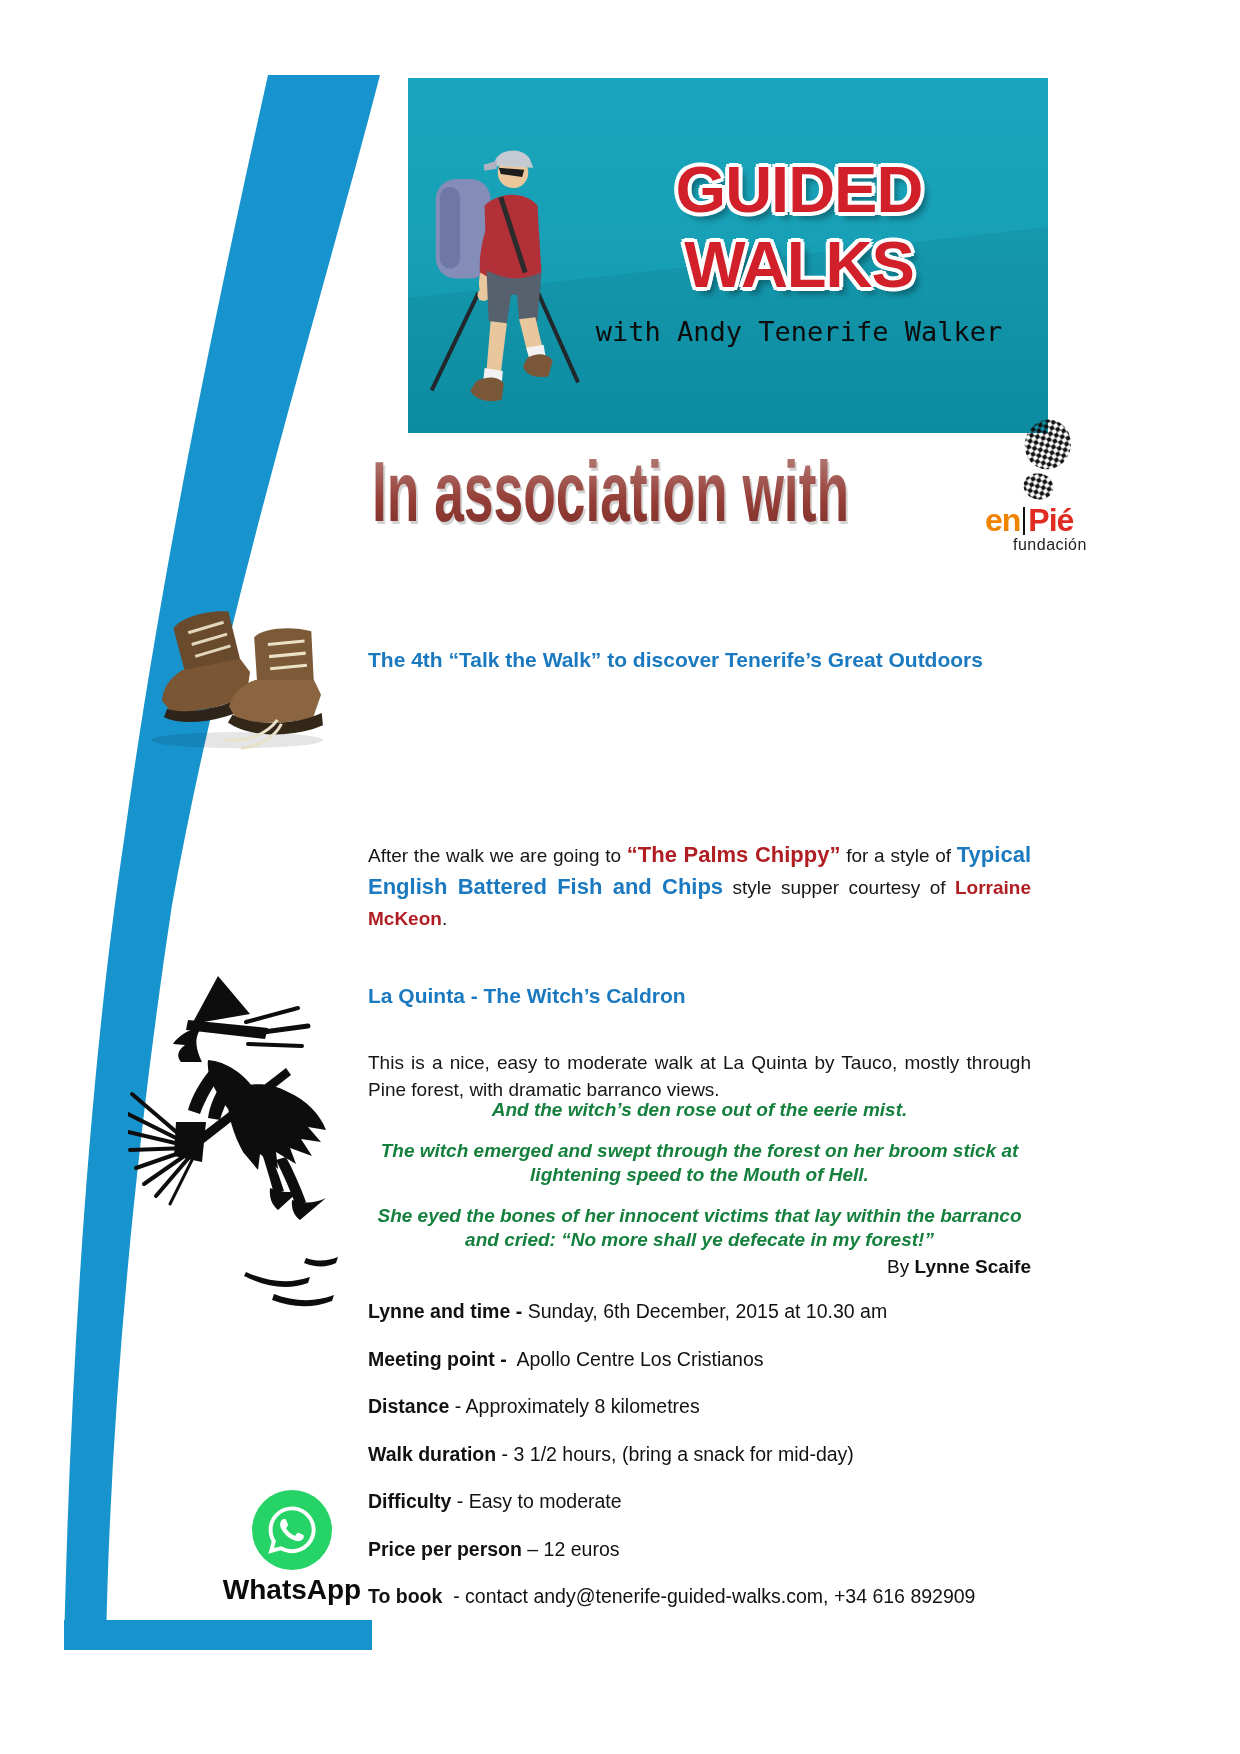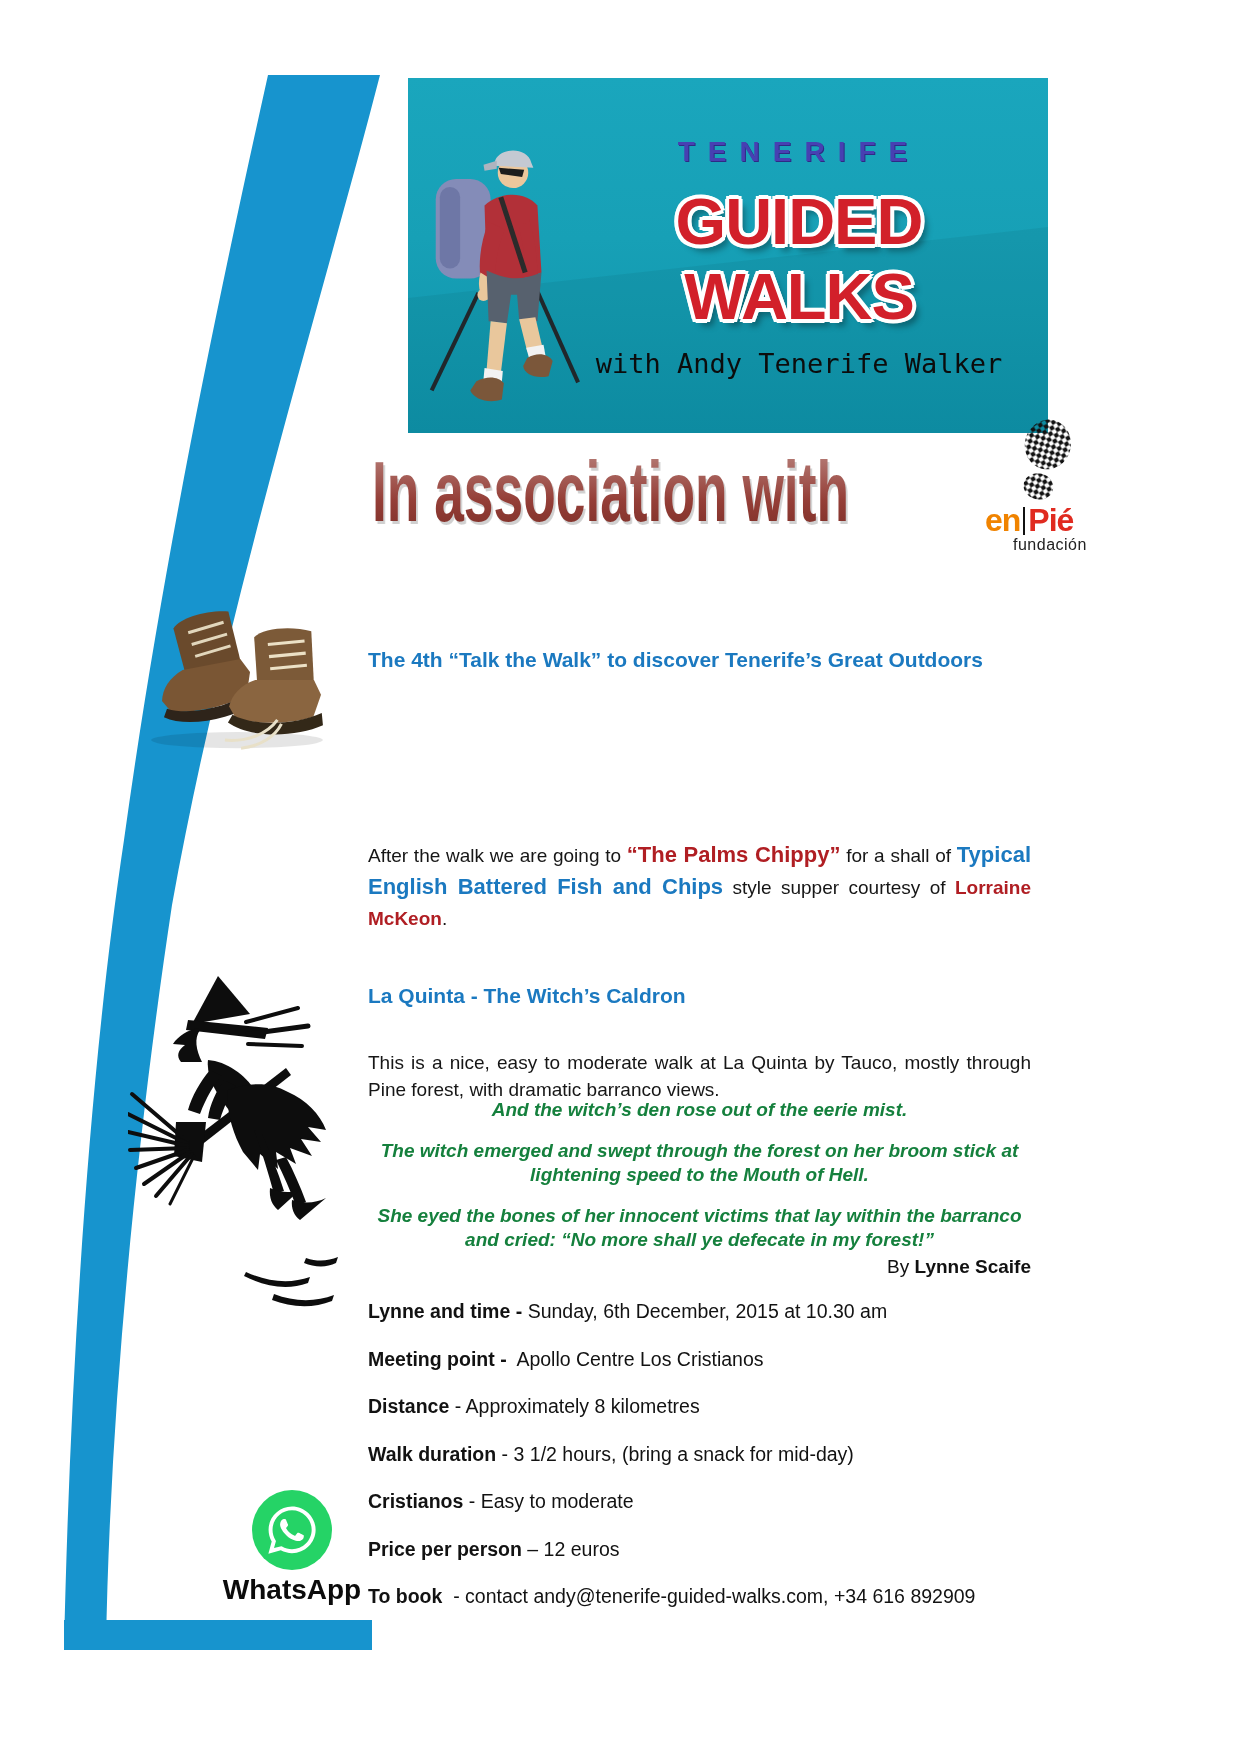--- a/index.html
+++ b/index.html
@@ -114,21 +114,20 @@
       <path d="M78,76 L102,150" stroke="#2b2b2b" stroke-width="5" fill="none"></path>
       <path d="M64,148 C86,158 98,158 118,150 L114,198 L96,196 L94,172 L88,172 L84,200 L66,198 Z" fill="#57616e"></path>
       <path d="M68,198 L64,246 L78,249 L84,200 Z" fill="#e9c79c"></path>
       <path d="M96,196 L104,228 L119,224 L112,194 Z" fill="#e9c79c"></path>
       <path d="M62,244 L80,247 L79,258 L61,255 Z" fill="#f2f2f2"></path>
       <path d="M103,224 L120,221 L122,232 L106,235 Z" fill="#f2f2f2"></path>
       <path d="M54,257 C66,251 76,253 81,259 L79,275 C66,279 52,275 48,266 Z" fill="#7b573a"></path>
       <path d="M104,234 C114,228 125,230 129,237 L125,252 C112,255 101,250 100,242 Z" fill="#7b573a"></path>
     </svg>
     <div id="banner-text">
-      <div class="ttl-top">TENERIFE</div>
       <div class="ttl-main">GUIDED WALKS</div>
       <div class="ttl-sub">with Andy Tenerife Walker</div>
     </div>
   </div>
 
   <div id="assoc-heading">In association with</div>
   <div id="enpie">
     <svg id="footprint" viewBox="0 0 54 84" aria-hidden="true">
       <defs>
         <pattern id="fpdots" width="6" height="6" patternUnits="userSpaceOnUse">
@@ -159,21 +158,21 @@
         <path d="M30,8 C50,4 78,8 86,18 L80,62 L24,58 Z" fill="#7c5a38"></path>
         <path d="M24,56 L82,60 C96,66 104,76 106,88 L98,100 C70,104 40,100 22,92 L16,70 Z" fill="#8a6540"></path>
         <path d="M14,88 C40,102 80,106 102,96 L106,104 C84,118 38,114 12,100 Z" fill="#332818"></path>
         <path d="M36,18 L72,24 M34,30 L70,36 M32,42 L68,48" stroke="#ece1c6" stroke-width="3" fill="none"></path>
       </g>
       <path d="M60,112 C70,126 90,134 112,132 M56,116 C62,128 76,138 96,140" stroke="#e8e0c8" stroke-width="3" fill="none"></path>
     </g>
   </svg>
 
   <div id="heading1" class="h-blue">The 4th “Talk the Walk” to discover Tenerife’s Great Outdoors</div>
-  <p id="para2" class="body-p"><span>After the walk we are going to </span><span class="run-red">“The Palms Chippy”</span><span>  for a shall of </span><span class="run-blue">Typical English Battered Fish and Chips</span><span> style supper courtesy of </span><span class="run-red-sm">Lorraine McKeon</span><span>.</span></p>
+  <p id="para2" class="body-p"><span>After the walk we are going to </span><span class="run-red">“The Palms Chippy”</span><span>  for a style of </span><span class="run-blue">Typical English Battered Fish and Chips</span><span> style supper courtesy of </span><span class="run-red-sm">Lorraine McKeon</span><span>.</span></p>
 
   <svg id="witch" viewBox="0 0 215 345" aria-hidden="true">
     <g fill="#0d0d0d" stroke="none">
       <path d="M62,170 L158,96 L163,103 L67,178 Z"></path>
       <path d="M48,150 L78,150 L74,190 L46,184 Z"></path>
       <path d="M90,4 L122,42 L64,52 Z"></path>
       <path d="M60,48 L140,56 L137,67 L58,58 Z"></path>
       <path d="M70,56 C60,58 50,64 45,72 L57,73 C50,78 48,84 53,90 L74,90 C68,78 66,66 72,58 Z"></path>
       <path d="M80,88 C102,90 122,106 134,130 L104,142 C88,122 78,104 80,88 Z"></path>
       <path d="M82,98 C72,110 64,124 60,138 L72,142 C78,126 86,112 94,104 Z"></path>
@@ -210,21 +209,21 @@
     <div class="q q2">The witch emerged and swept through the forest on her broom stick at lightening speed to the Mouth of Hell.</div>
     <div class="q q3">She eyed the bones of her innocent victims that lay within the barranco and cried: “No more shall ye defecate in my forest!”</div>
   </div>
   <div id="byline"><span>By </span><span class="name">Lynne Scaife</span></div>
 
   <div id="details">
     <div class="detail-row"><span class="dlabel">Lynne and time -</span><span class="dval"> Sunday, 6th December, 2015 at 10.30 am</span></div>
     <div class="detail-row"><span class="dlabel">Meeting point -</span><span class="dval">  Apollo Centre Los Cristianos</span></div>
     <div class="detail-row"><span class="dlabel">Distance</span><span class="dval"> - Approximately 8 kilometres</span></div>
     <div class="detail-row"><span class="dlabel">Walk duration</span><span class="dval"> - 3 1/2 hours, (bring a snack for mid-day)</span></div>
-    <div class="detail-row"><span class="dlabel">Cristianos</span><span class="dval"> - Easy to moderate</span></div>
+    <div class="detail-row"><span class="dlabel">Difficulty</span><span class="dval"> - Easy to moderate</span></div>
     <div class="detail-row"><span class="dlabel">Price per person</span><span class="dval"> – 12 euros</span></div>
     <div class="detail-row"><span class="dlabel">To book</span><span class="dval">  - contact andy@tenerife-guided-walks.com, +34 616 892909</span></div>
   </div>
 
   <div id="wa-icon">
     <svg width="54" height="54" viewBox="0 0 448 512" aria-hidden="true">
       <path fill="#ffffff" d="M380.9 97.1C339 55.1 283.2 32 223.9 32c-122.4 0-222 99.6-222 222 0 39.1 10.2 77.3 29.6 111L0 480l117.7-30.9c32.4 17.7 68.9 27 106.1 27h.1c122.3 0 224.1-99.6 224.1-222 0-59.3-25.2-115-67.1-157zm-157 341.6c-33.2 0-65.7-8.9-94-25.7l-6.7-4-69.8 18.3L72 359.2l-4.4-7c-18.5-29.4-28.2-63.3-28.2-98.2 0-101.7 82.8-184.5 184.6-184.5 49.3 0 95.6 19.2 130.4 54.1 34.8 34.9 56.2 81.2 56.1 130.5 0 101.8-84.9 184.6-186.6 184.6zm101.2-138.2c-5.5-2.8-32.8-16.2-37.9-18-5.1-1.9-8.8-2.8-12.5 2.8-3.7 5.6-14.3 18-17.6 21.8-3.2 3.7-6.5 4.2-12 1.4-32.6-16.3-54-29.1-75.5-66-5.7-9.8 5.7-9.1 16.3-30.3 1.8-3.7.9-6.9-.5-9.7-1.4-2.8-12.5-30.1-17.1-41.2-4.5-10.8-9.1-9.3-12.5-9.5-3.2-.2-6.9-.2-10.6-.2-3.7 0-9.7 1.4-14.8 6.9-5.1 5.6-19.4 19-19.4 46.3 0 27.3 19.9 53.7 22.6 57.4 2.8 3.7 39.1 59.7 94.8 83.8 35.2 15.2 49 16.5 66.6 13.9 10.7-1.6 32.8-13.4 37.4-26.4 4.6-13 4.6-24.1 3.2-26.4-1.3-2.5-5-3.9-10.5-6.6z"></path>
     </svg>
   </div>
   <div id="wa-label">WhatsApp</div>

